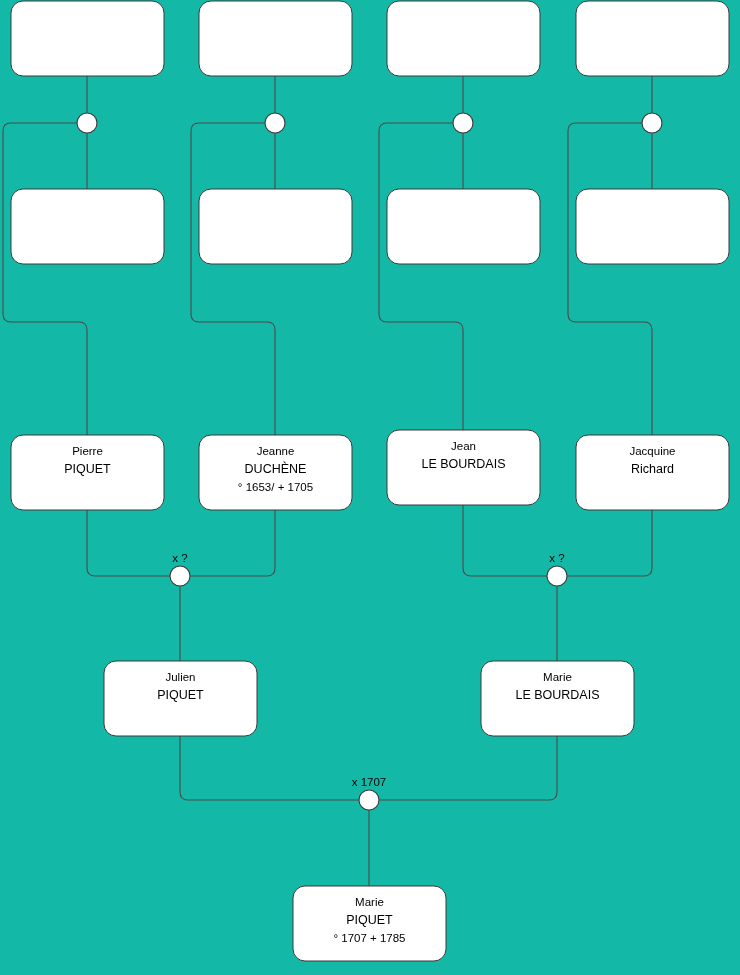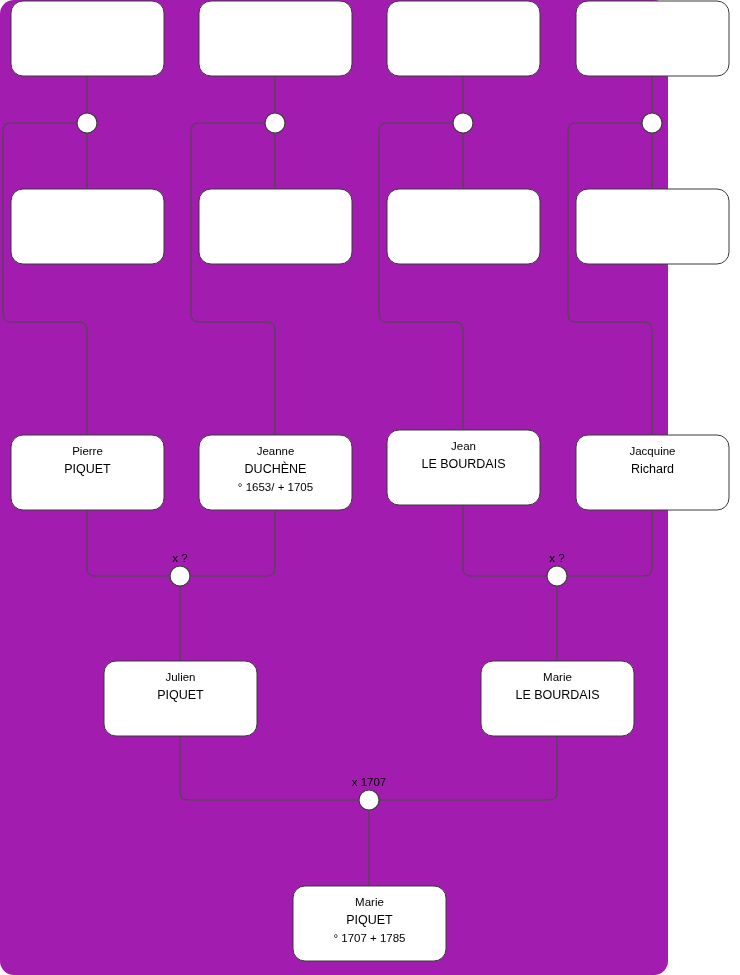--- a/index.html
+++ b/index.html
@@ -9,24 +9,23 @@
     background: #ffffff;
   }
   body {
     font-family: "Liberation Sans", sans-serif;
     width: 740px;
     height: 975px;
     overflow: hidden;
   }
   #chart-root {
     position: relative;
-    width: 668px;
+    width: 740px;
     height: 975px;
-    background: #a21caf;
-    border-radius: 14px;
+    background: #14b8a6;
   }
   svg#tree-svg {
     position: absolute;
     left: 0;
     top: 0;
     width: 740px;
     height: 975px;
     display: block;
   }
   .person-box {

